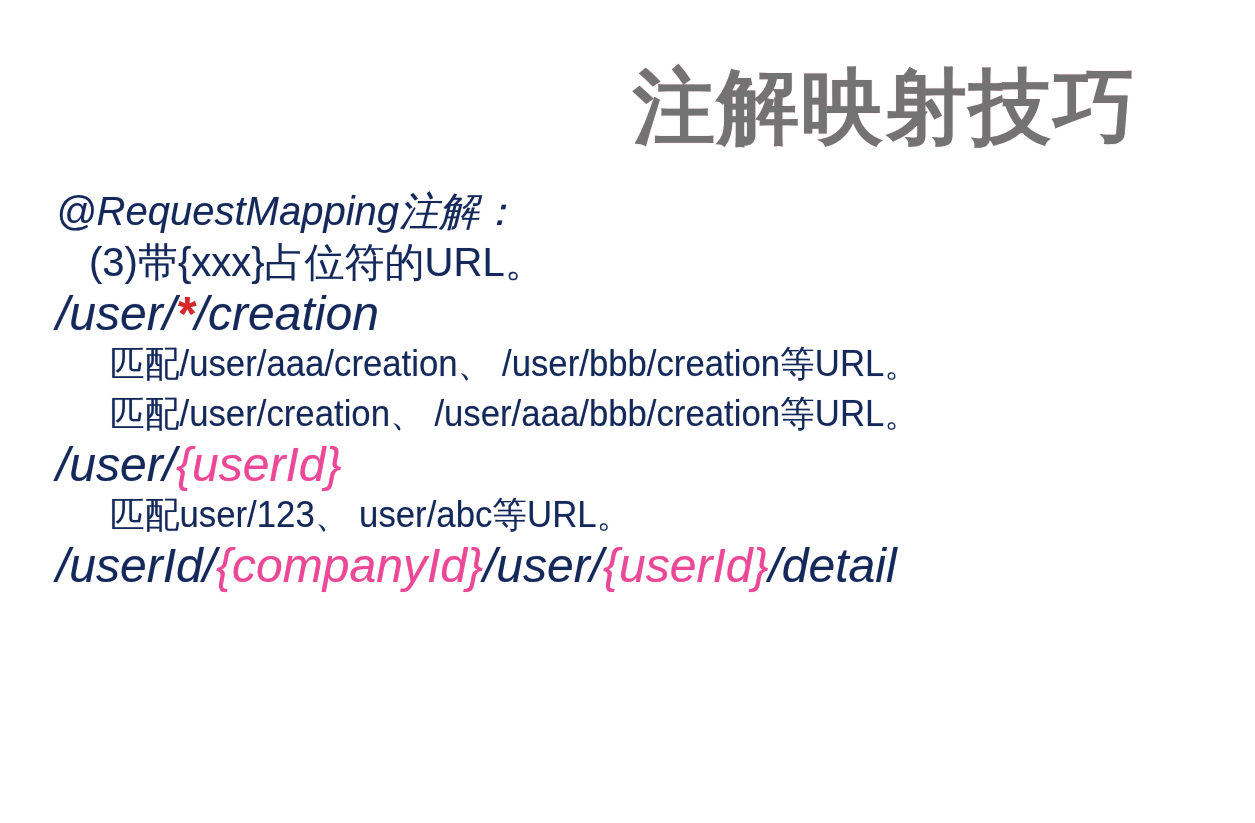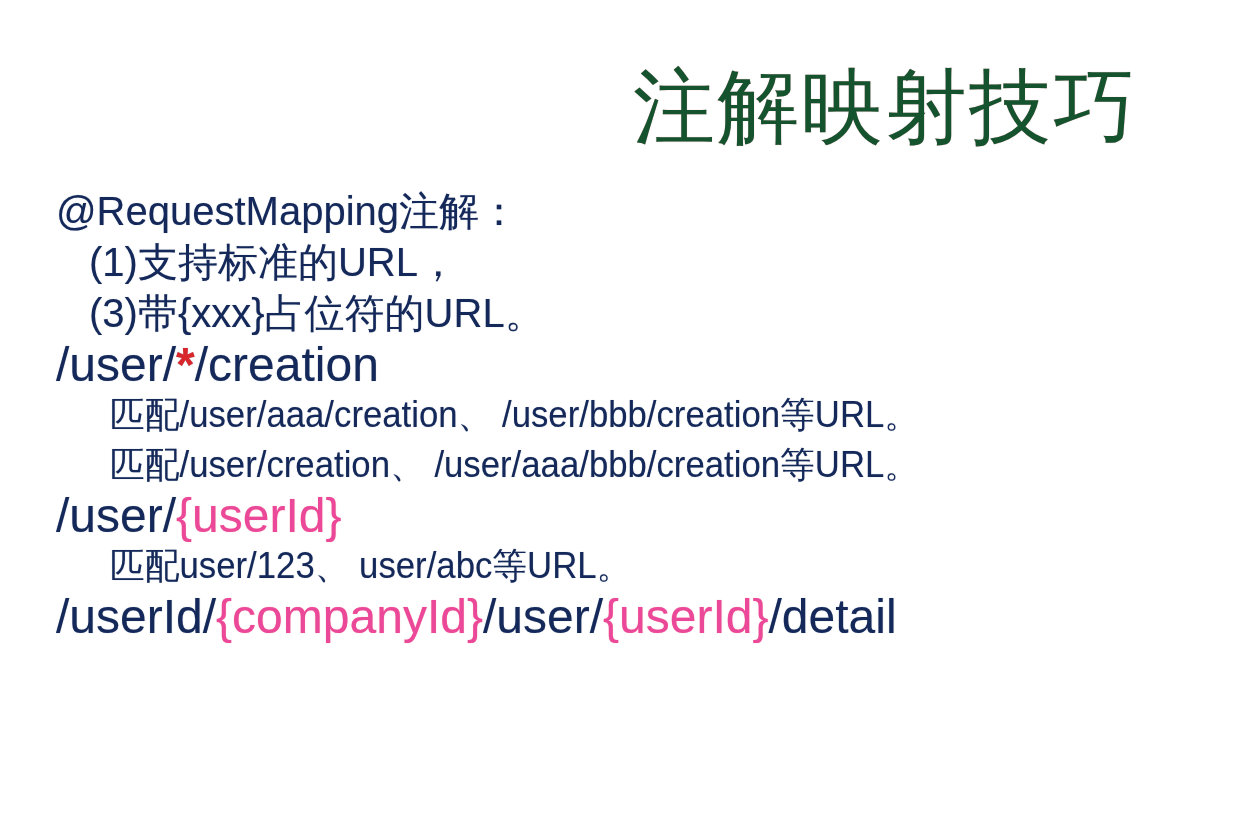--- a/index.html
+++ b/index.html
@@ -24,22 +24,22 @@
   }
 
   
   .slide-title {
     position: absolute;
     top: 62px;
     right: 118px;
     font-size: 82px;
     line-height: 1.1;
     letter-spacing: 2px;
-    color: #14532d;
-    font-weight: 400;
+    color: #737373;
+    font-weight: 700;
     white-space: nowrap;
     text-shadow: 0 0 1px rgba(209,95,115,0.55);
   }
 
   
   .body-block {
     position: absolute;
     left: 56px;
     top: 186px;
     right: 20px;
@@ -50,20 +50,21 @@
     white-space: nowrap;
     font-weight: 400;
     text-shadow: 0 0 1px rgba(20,41,90,0.40);
   }
 
   
   .line.lvl0 {
     font-size: 40px;
     line-height: 51px;
     padding-left: 0;
+    font-style: italic;
   }
   
   .line.lvl1 {
     font-size: 40px;
     line-height: 51px;
     padding-left: 33px;
   }
   
   .line.lvl2 {
     font-size: 36px;
@@ -91,21 +92,20 @@
 <body>
 
 <div class="slide">
 
   <div class="slide-title">注解映射技巧</div>
 
   <div class="body-block">
 
     <div class="line lvl0">@RequestMapping注解：</div>
 
-    <div class="line lvl1">(1)支持标准的URL，</div>
 
 
     <div class="line lvl1">(3)带{xxx}占位符的URL。</div>
 
 
     <div class="line lvl0 url"><span>/user/</span><span class="tok-star">*</span><span>/creation</span></div>
     <div class="line lvl2">匹配/user/aaa/creation、 /user/bbb/creation等URL。</div>
 
     <div class="line lvl2">匹配/user/creation、 /user/aaa/bbb/creation等URL。</div>
 

